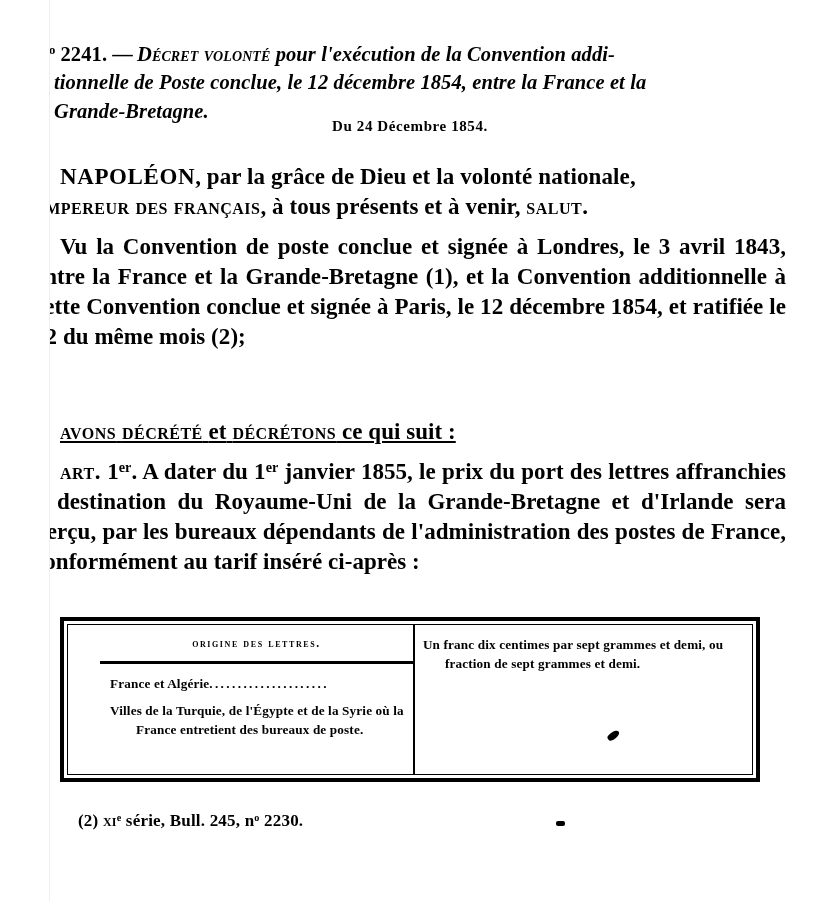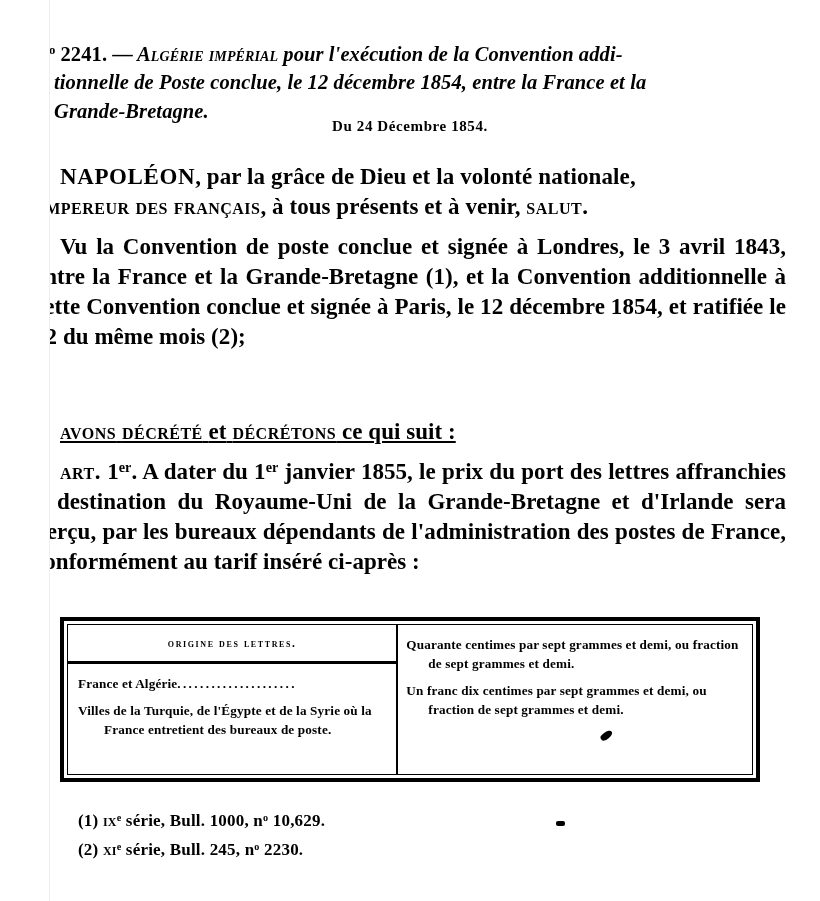--- a/index.html
+++ b/index.html
@@ -109,20 +109,21 @@
     background: #fff;
     box-sizing: border-box;
     z-index: 10;
   }
   .tariff-inner {
     position: absolute;
     left: 3px; top: 3px; right: 3px; bottom: 3px;
     border: 1px solid #000;
     box-sizing: border-box;
     display: flex;
+    padding-left: 32px;
   }
   .tcol {
     position: relative;
     box-sizing: border-box;
     height: 100%;
   }
   .tcol-left  { width: 48.3%; border-right: 2px solid #000; }
   .tcol-right { width: 51.7%; }
   .thead {
     height: 39px;
@@ -194,21 +195,21 @@
 </head>
 <body>
 
 <div id="page">
 
   <div class="col headnote">
     <span class="ln ln1">
       <span class="num"><span>N</span><sup class="ord">o</sup></span>
       <span class="num">2241.</span>
       <span class="emdash">—</span>
-      <span class="sc-up">Algérie impérial</span>
+      <span class="sc-up">Décret volonté</span>
       <span>pour l'exécution de la Convention addi-</span>
     </span>
     <span class="ln ln2">tionnelle de Poste conclue, le 12 décembre 1854, entre la France et la</span>
     <span class="ln ln3">Grande-Bretagne.</span>
   </div>
 
   <div class="col dateline">Du 24 Décembre 1854.</div>
 
   <div class="col body-blk p-napoleon">
     <p class="ind l1"><span class="napo">NAPOLÉON</span><span>, par la grâce de Dieu et la volonté nationale,</span></p>
@@ -236,31 +237,29 @@
           <span class="thead-txt">Origine des lettres.</span>
         </div>
         <div class="tbody">
           <p><span>France et Algérie</span><span class="leader">.....................</span></p>
           <p class="hang"><span>Villes de la Turquie, de l'Égypte et de la Syrie où la France entretient des bureaux de poste.</span></p>
         </div>
       </div>
 
       <div class="tcol tcol-right">
         <div class="tbody tbody-right">
-          <p class="hang-r"><span>Quarante centimes par sept grammes et demi,</span> <span>ou fraction de sept grammes et demi.</span></p>
           <p class="hang-r"><span>Un franc dix centimes par sept grammes et</span> <span>demi, ou fraction de sept grammes et demi.</span></p>
         </div>
         <div class="smudge"></div>
       </div>
 
     </div>
   </div>
 
   <div class="footnotes">
-    <span class="fn"><span class="fn-mark">(1)</span> <span class="ser">ix</span><sup class="deg">e</sup> <span>série, Bull. 1000, n</span><sup class="deg">o</sup> <span>10,629.</span></span>
     <span class="fn"><span class="fn-mark">(2)</span> <span class="ser">xi</span><sup class="deg">e</sup> <span>série, Bull. 245, n</span><sup class="deg">o</sup> <span>2230.</span></span>
   </div>
 
   <div class="speck"></div>
 
   <div class="scan-gutter"></div>
   <div class="scan-seam"></div>
 
 </div>
 

